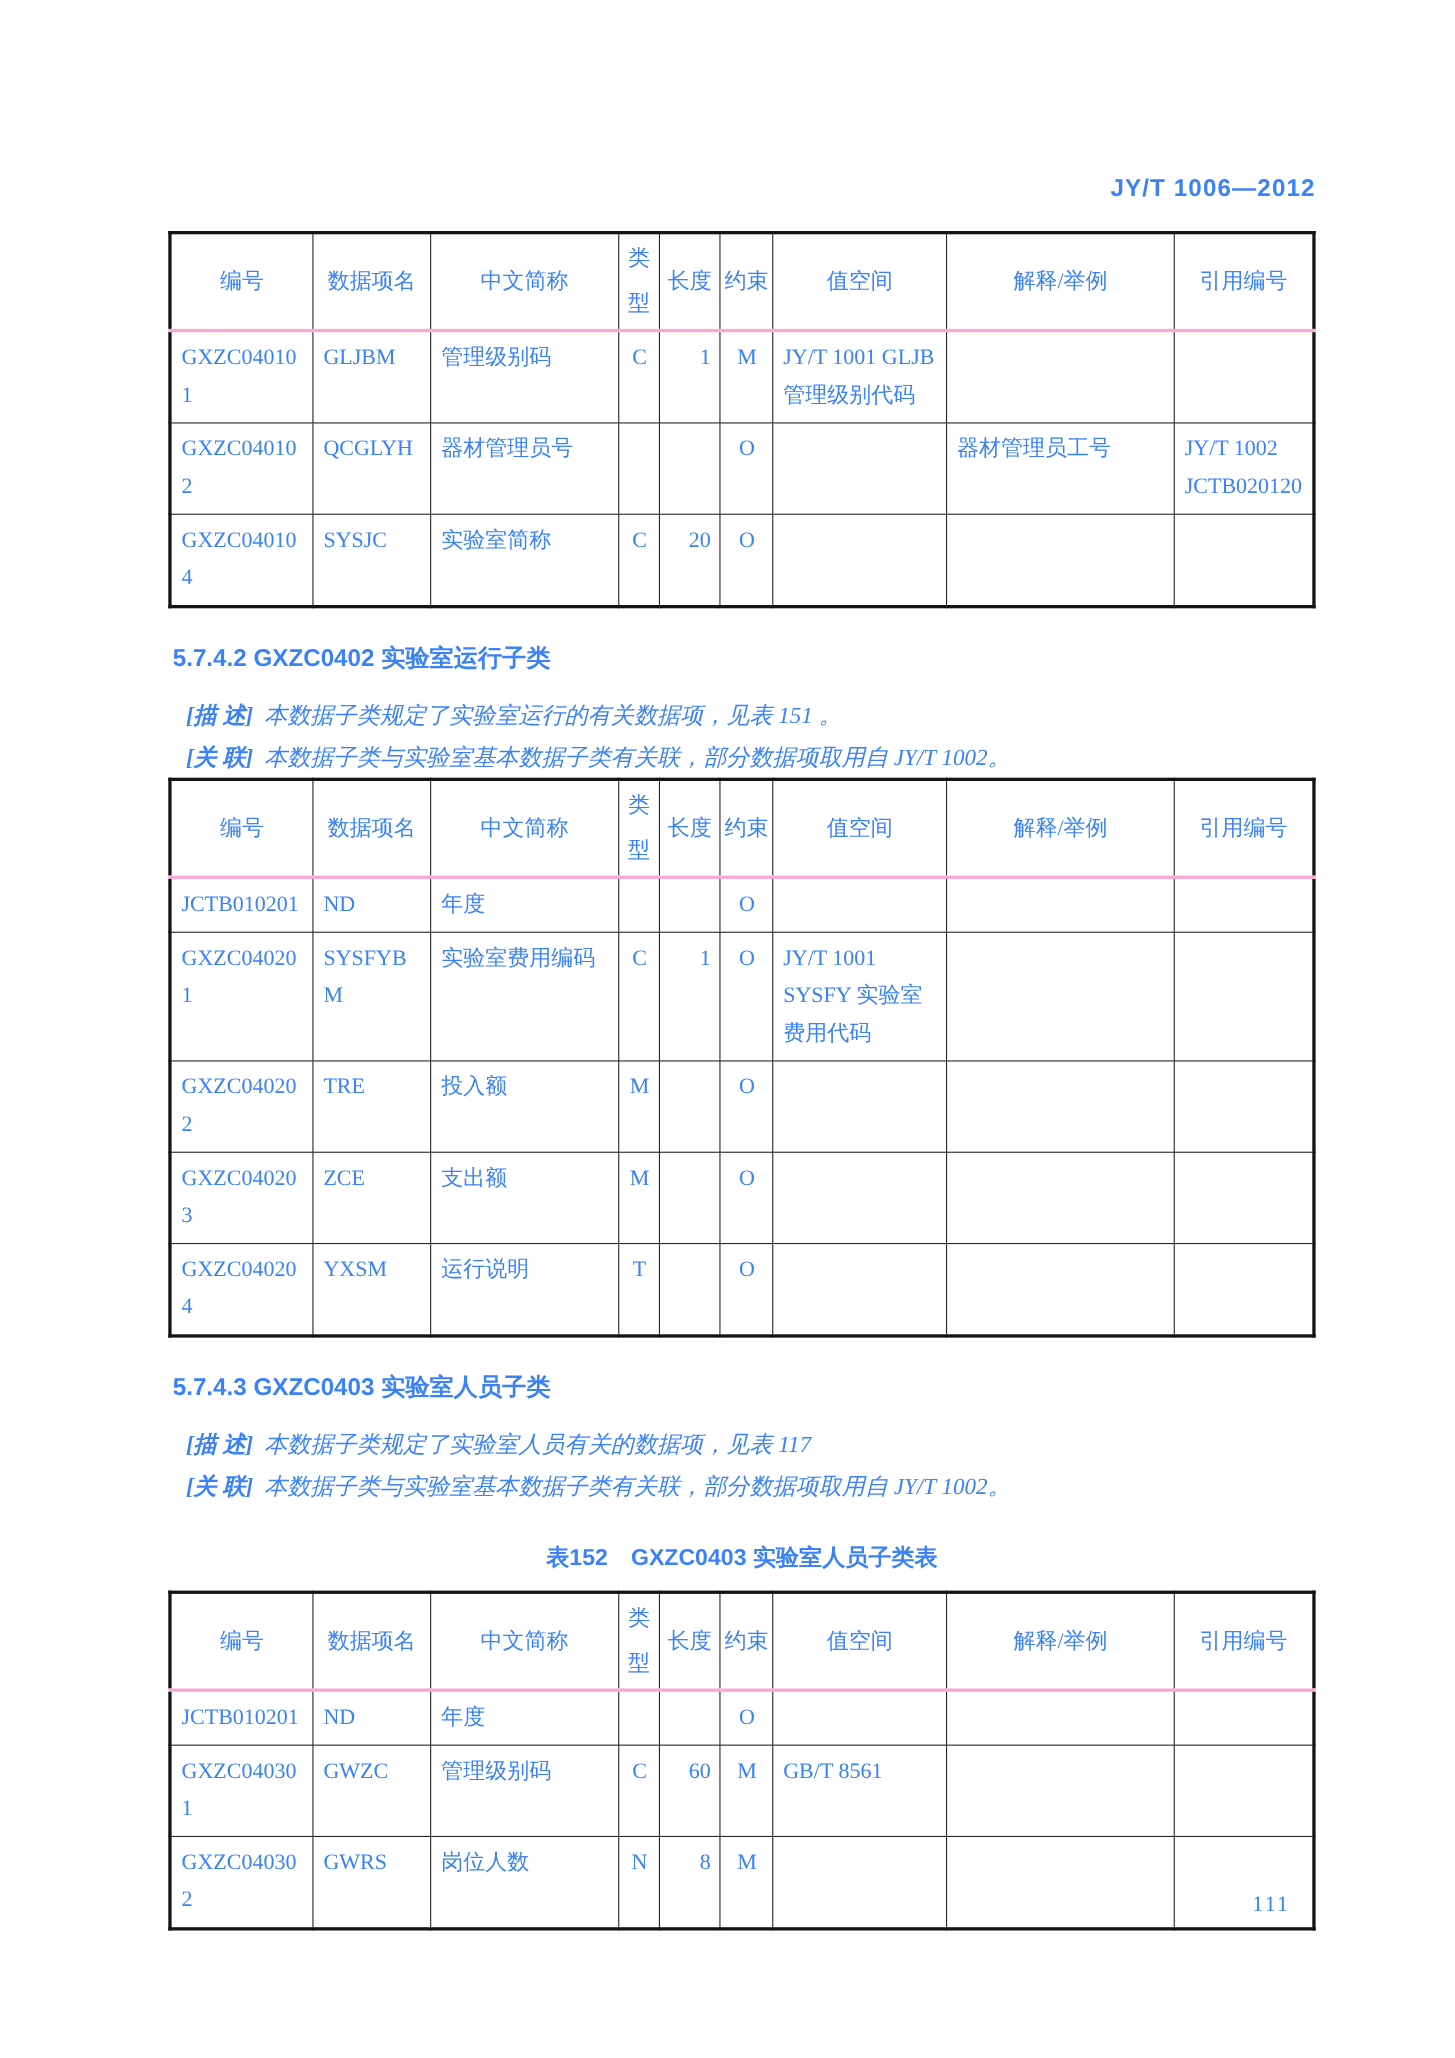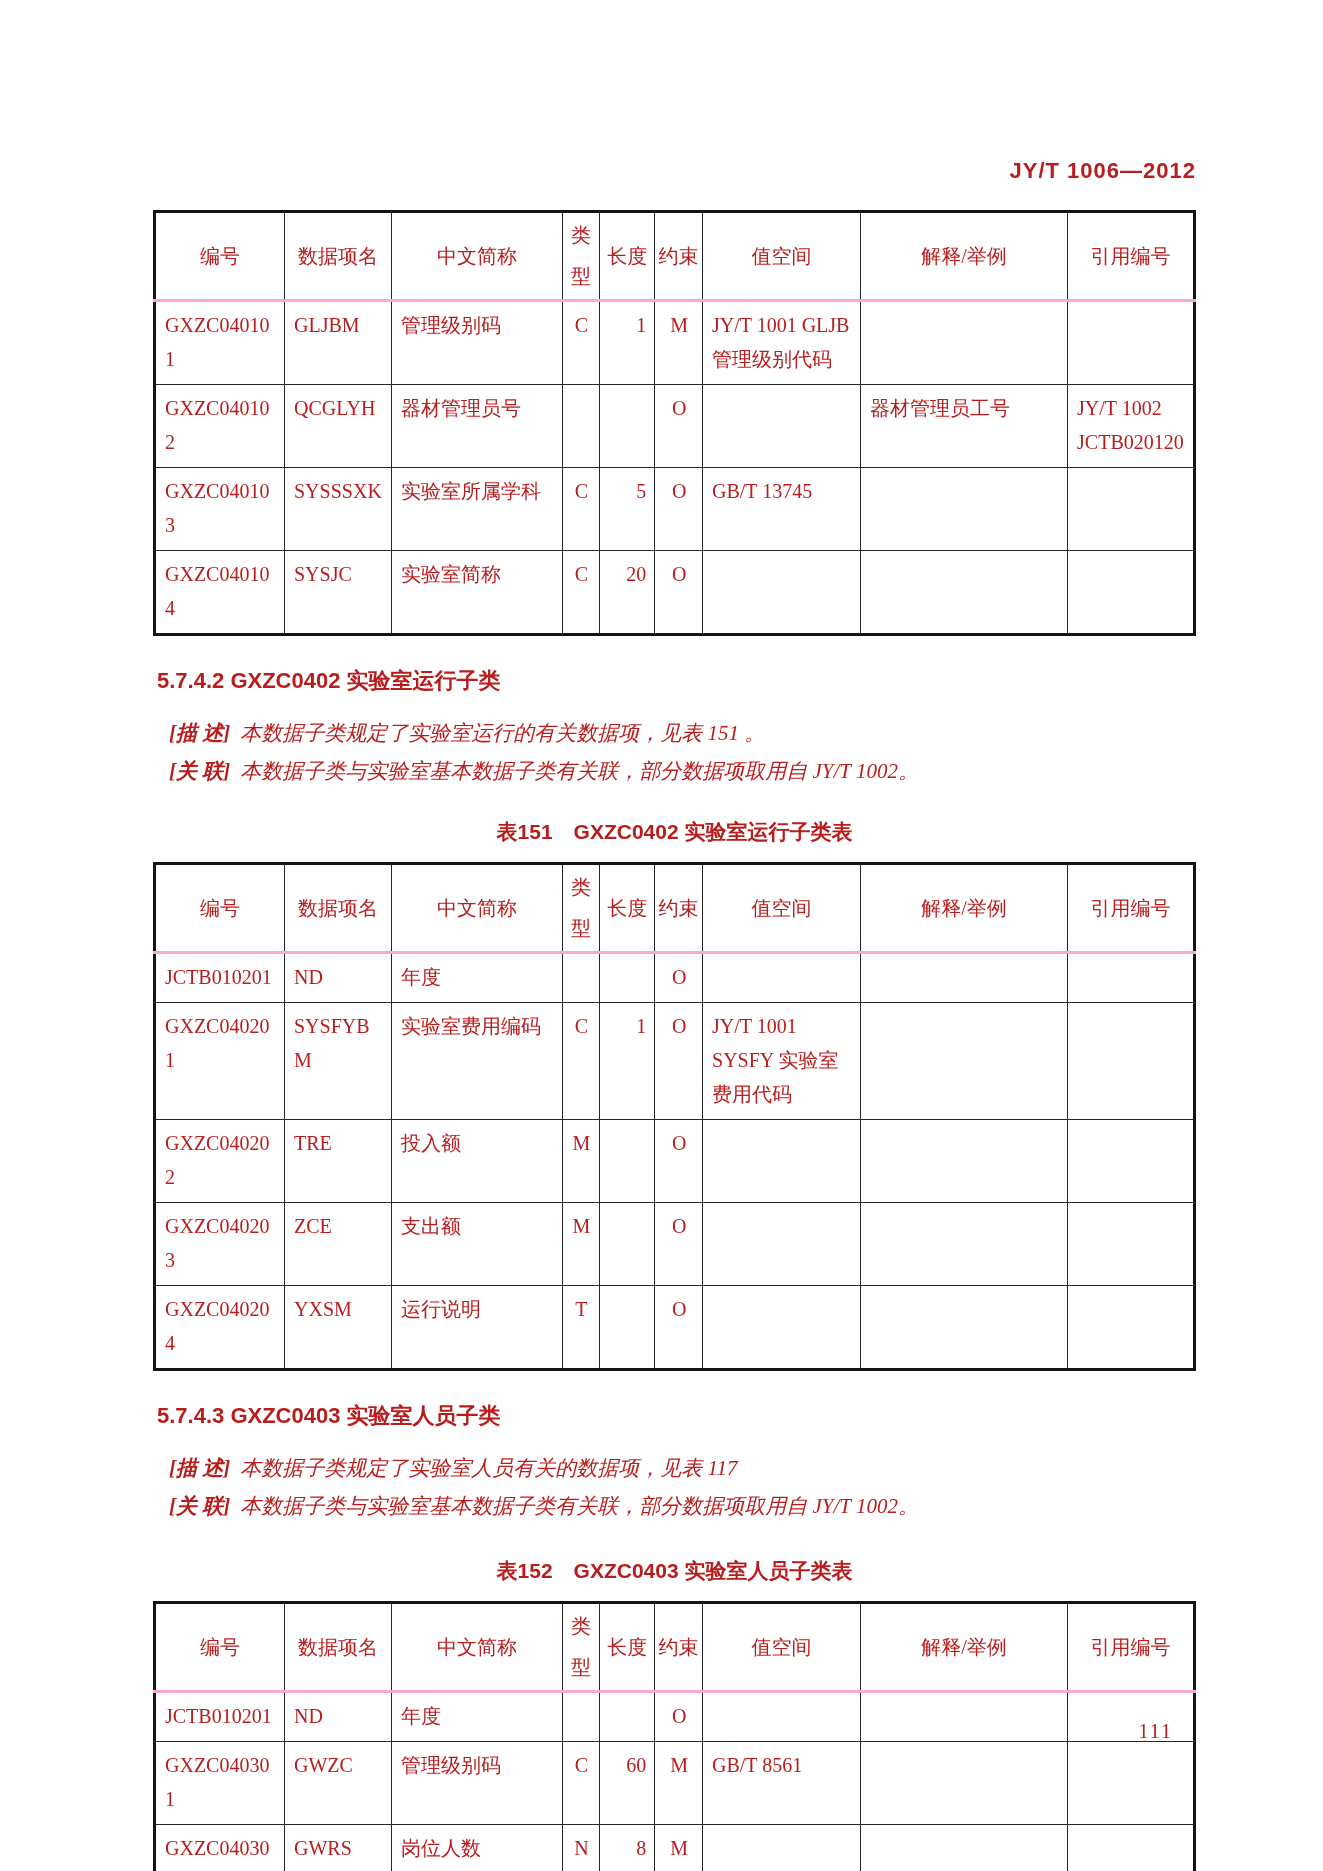--- a/index.html
+++ b/index.html
@@ -2,21 +2,21 @@
 <html><head>
 <meta charset="utf-8">
 <style>
   html,body { margin:0; padding:0; background:#e8e8e8; }
   .page {
     position:relative;
     width:1323px; height:1871px;
     margin:0 auto;
     background:#ffffff;
     font-family:"Liberation Serif","DejaVu Serif",serif;
-    color:#b91c1c;
+    color:#3b82f6;
     overflow:hidden;
   }
   .content { padding:158px 127px 0 153px; }
 
   .doc-number {
     text-align:right;
     font-family:"Liberation Sans","DejaVu Sans",sans-serif;
     font-weight:600;
     font-size:22px;
     letter-spacing:1px;
@@ -134,31 +134,20 @@
             <td class="al-left">QCGLYH</td>
             <td class="al-left">器材管理员号</td>
             <td class="al-center"></td>
             <td class="al-right"></td>
             <td class="al-center">O</td>
             <td class="al-left"></td>
             <td class="al-left">器材管理员工号</td>
             <td class="al-left">JY/T 1002 JCTB020120</td>
           </tr>
           <tr>
-            <td class="al-left">GXZC040103</td>
-            <td class="al-left">SYSSSXK</td>
-            <td class="al-left">实验室所属学科</td>
-            <td class="al-center">C</td>
-            <td class="al-right">5</td>
-            <td class="al-center">O</td>
-            <td class="al-left">GB/T 13745</td>
-            <td class="al-left"></td>
-            <td class="al-left"></td>
-          </tr>
-          <tr>
             <td class="al-left">GXZC040104</td>
             <td class="al-left">SYSJC</td>
             <td class="al-left">实验室简称</td>
             <td class="al-center">C</td>
             <td class="al-right">20</td>
             <td class="al-center">O</td>
             <td class="al-left"></td>
             <td class="al-left"></td>
             <td class="al-left"></td>
           </tr>
@@ -166,21 +155,20 @@
       </table>
 
     <h3 class="section-heading">5.7.4.2  GXZC0402 实验室运行子类</h3>
     <p class="meta-line">
       <span class="label">[描 述]</span><span>本数据子类规定了实验室运行的有关数据项，见表 151 。</span>
     </p>
     <p class="meta-line">
       <span class="label">[关 联]</span><span>本数据子类与实验室基本数据子类有关联，部分数据项取用自 JY/T 1002。</span>
     </p>
 
-    <div class="table-caption">表151　GXZC0402 实验室运行子类表</div>
     <table class="data">
         <colgroup>
           <col style="width: 12.5%;">
           <col style="width: 10.3%;">
           <col style="width: 16.4%;">
           <col style="width: 3.6%;">
           <col style="width: 5.3%;">
           <col style="width: 4.6%;">
           <col style="width: 15.2%;">
           <col style="width: 19.9%;">

